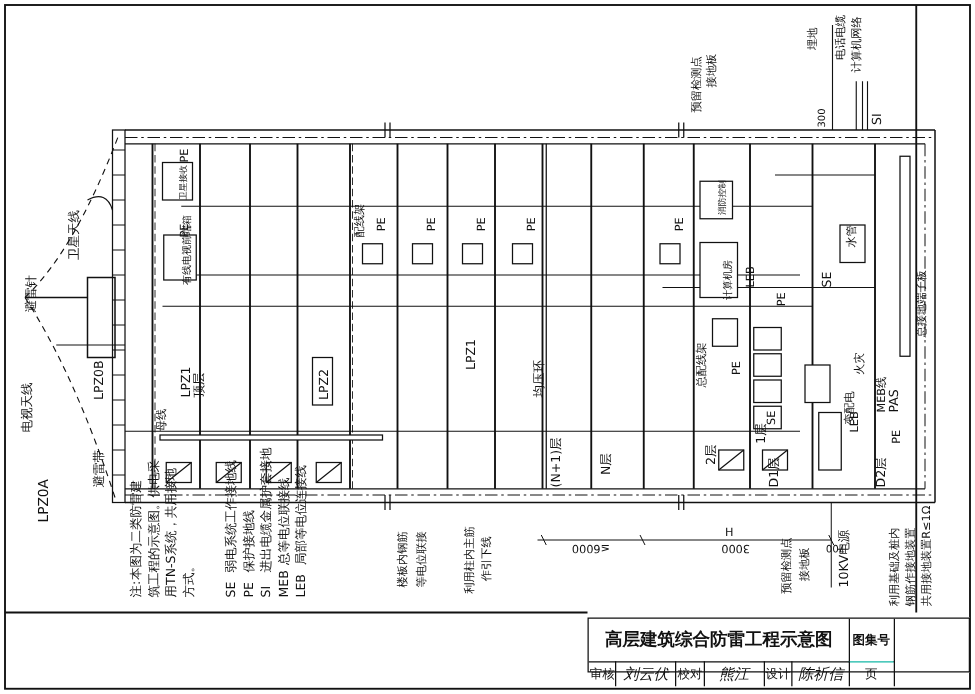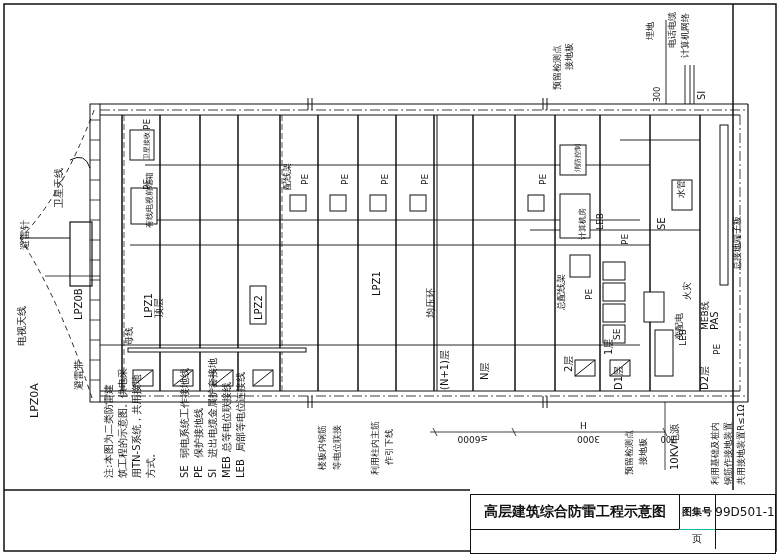--- a/index.html
+++ b/index.html
@@ -1,19 +1,19 @@
 <!DOCTYPE html>
 <html><head>
 <meta charset="utf-8">
 <style>
   html,body{margin:0;padding:0;background:#fff;}
   body{width:780px;height:555px;position:relative;overflow:hidden;font-family:"DejaVu Sans","Liberation Sans",sans-serif;color:#111;}
   #sheet{position:absolute;left:0;top:0;width:780px;height:555px;}
   svg text{font-family:"DejaVu Sans","Liberation Sans",sans-serif;fill:#111;}
-  #titleblock{position:absolute;left:470px;top:494px;width:306px;height:60px;border:1.5px solid #111;box-sizing:border-box;background:#fff;font-size:11px;}
+  #titleblock{position:absolute;left:470px;top:494px;width:306px;height:44px;border:1.5px solid #111;box-sizing:border-box;background:#fff;font-size:11px;}
   #titleblock .main{position:absolute;left:0;top:0;width:208px;height:34px;border-right:1px solid #111;border-bottom:1px solid #111;display:flex;align-items:center;justify-content:center;font-size:14px;font-weight:bold;}
   #titleblock .setlabel{position:absolute;left:208px;top:0;width:36px;height:34px;border-right:1px solid #111;border-bottom:1px solid #14b8a6;display:flex;align-items:center;justify-content:center;font-size:10px;font-weight:bold;}
   #titleblock .setval{position:absolute;left:244px;top:0;width:60px;height:34px;border-bottom:1px solid #111;display:flex;align-items:center;justify-content:center;font-size:12px;}
   #titleblock .row2{position:absolute;left:0;top:34px;width:208px;height:20px;display:flex;border-right:1px solid #111;}
   #titleblock .row2 span{display:flex;align-items:center;justify-content:center;border-right:1px solid #111;font-size:10px;}
   #titleblock .row2 span.sig{font-style:italic;font-family:"DejaVu Serif",serif;font-size:12px;}
   #titleblock .row2 span:last-child{border-right:none;}
   #titleblock .pagelabel{position:absolute;left:208px;top:34px;width:36px;height:20px;border-right:1px solid #111;display:flex;align-items:center;justify-content:center;font-size:10px;}
   #titleblock .pageval{position:absolute;left:244px;top:34px;width:60px;height:20px;display:flex;align-items:center;justify-content:center;font-size:11px;margin-top:22px;}
 </style>
@@ -245,16 +245,23 @@
     <text transform="translate(230,452) rotate(-90)" font-size="10">总等电位联接线</text>
     <text transform="translate(244,478) rotate(-90)" font-size="10">LEB</text>
     <text transform="translate(244,452) rotate(-90)" font-size="10">局部等电位连接线</text>
   </g>
 </svg>
 </div>
 
 <div id="titleblock">
   <div class="main">高层建筑综合防雷工程示意图</div>
   <div class="setlabel">图集号</div>
-  <div class="setval">99D501-1</div>
+  <div class="row2">
+    <span style="width:22px">审核</span>
+    <span class="sig" style="width:48px">刘云伏</span>
+    <span style="width:22px">校对</span>
+    <span class="sig" style="width:48px">熊江</span>
+    <span style="width:22px">设计</span>
+    <span class="sig" style="width:46px">陈祈信</span>
+  </div>
   <div class="pagelabel">页</div>
   <div class="pageval">1-14</div>
 </div>
 
 </body></html>

